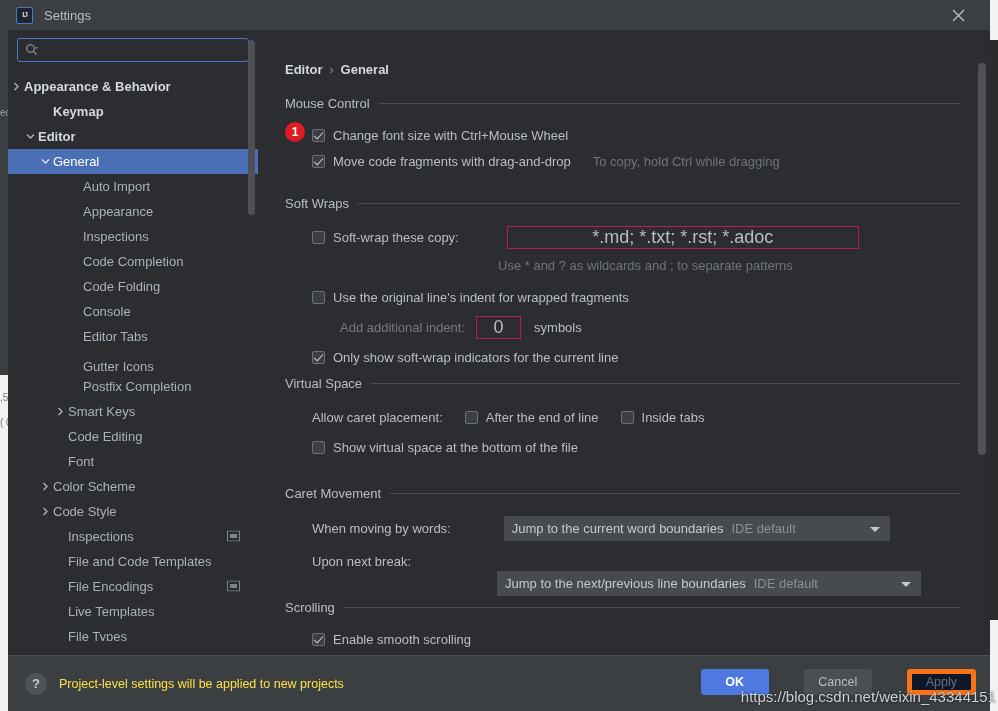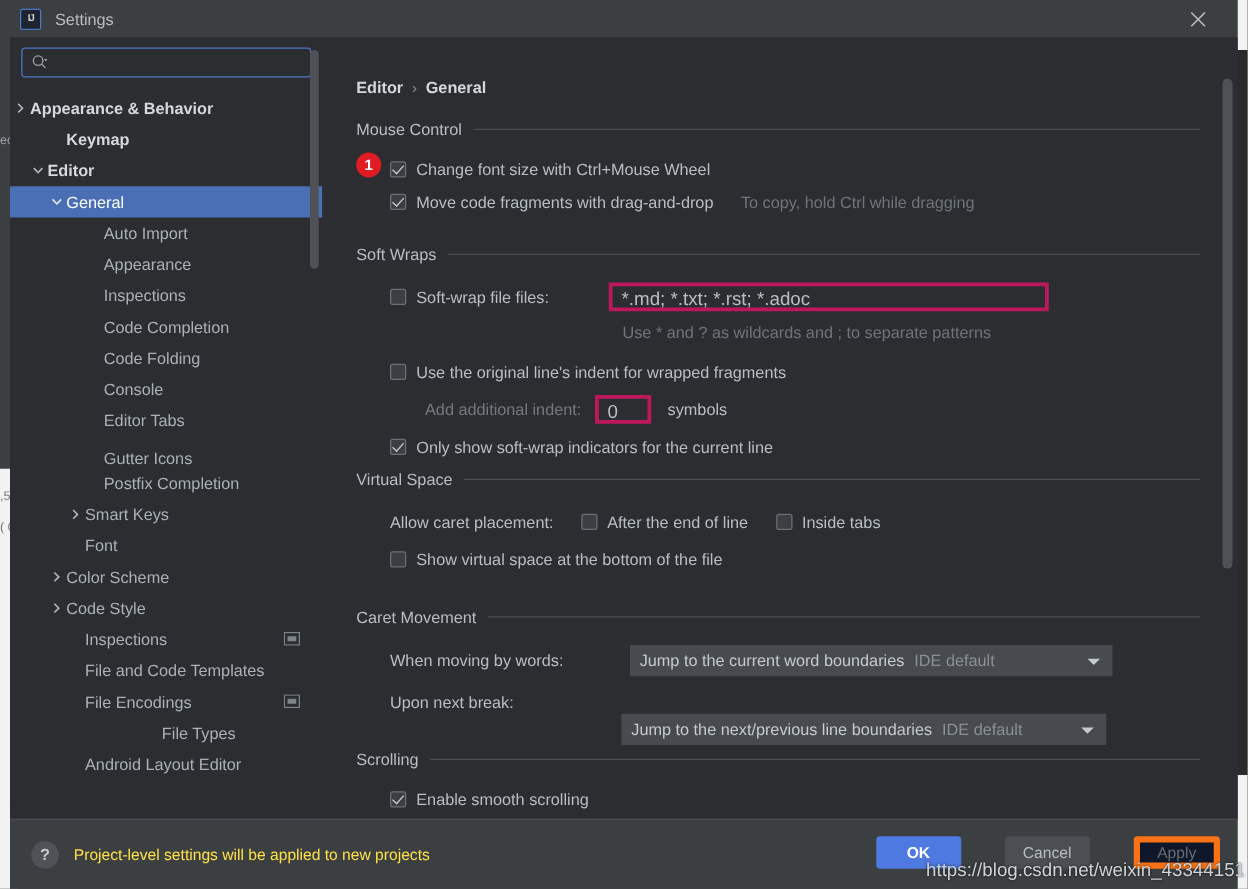--- a/index.html
+++ b/index.html
@@ -160,24 +160,25 @@
     content: ""; position: absolute;
     left: 3px; top: 0px; width: 4px; height: 8px;
     border: solid #c9ced4; border-width: 0 1.6px 1.6px 0;
     transform: rotate(42deg);
   }
   .cb-label { margin-left: 8px; color: #b8bec6; font-size: 13px; }
   .hint { color: #6e747c; font-size: 13px; }
   .dim { color: #75797e; font-size: 13px; }
 
   .textfield {
-    background: #2b2d30; border: 3px solid #be185d;
-    color: #b8bec6; font-size: 15px;
+    background: #2b2d30; border: 1px solid #be185d;
+    color: #b8bec6; font-size: 18px;
     padding: 0 7px; height: 23px; line-height: 21px;
     font-family: "Liberation Sans", sans-serif;
+    text-align: center;
   }
   .combo {
     background: #474a4e; border: none; height: 25px;
     display: flex; align-items: center; padding: 0 8px;
     color: #c5cad0; font-size: 13px; cursor: pointer;
     position: relative;
   }
   .combo .ide-default { color: #8b9098; margin-left: 8px; }
   .combo .arrow {
     position: absolute; right: 10px; top: 50%;
@@ -347,20 +348,24 @@
           <div class="tree-row" style="padding-left: 44px;">
             <span class="twisty">
               <svg width="9" height="9" viewBox="0 0 9 9">
                 <path d="M2.5 1 L6 4.5 L2.5 8" fill="none" stroke="#b0b6bd" stroke-width="1.3"></path>
               </svg>
             </span>
             <span class="lbl">Smart Keys</span>
           </div>
           <div class="tree-row" style="padding-left: 44px;">
             <span class="twisty"></span>
+            <span class="lbl">Code Editing</span>
+          </div>
+          <div class="tree-row" style="padding-left: 44px;">
+            <span class="twisty"></span>
             <span class="lbl">Font</span>
           </div>
           <div class="tree-row" style="padding-left: 29px;">
             <span class="twisty">
               <svg width="9" height="9" viewBox="0 0 9 9">
                 <path d="M2.5 1 L6 4.5 L2.5 8" fill="none" stroke="#b0b6bd" stroke-width="1.3"></path>
               </svg>
             </span>
             <span class="lbl">Color Scheme</span>
           </div>
@@ -385,21 +390,25 @@
             <span class="lbl">File and Code Templates</span>
           </div>
           <div class="tree-row" style="padding-left: 44px;">
             <span class="twisty"></span>
             <span class="lbl">File Encodings</span>
             <span class="trailing-icon"><svg width="13" height="11" viewBox="0 0 13 11">
                 <rect x="0.5" y="0.5" width="12" height="10" fill="none" stroke="#7e848b" stroke-width="1"></rect>
                 <rect x="3" y="3.5" width="7" height="4" fill="#7e848b"></rect>
               </svg></span>
           </div>
-          <div class="tree-row" style="padding-left: 44px; justify-content: center;">
+          <div class="tree-row" style="padding-left: 44px;">
+            <span class="twisty"></span>
+            <span class="lbl">Live Templates</span>
+          </div>
+          <div class="tree-row" style="padding-left: 44px;">
             <span class="twisty"></span>
             <span class="lbl">File Types</span>
           </div>
           <div class="tree-row" style="padding-left: 44px;">
             <span class="twisty"></span>
             <span class="lbl">Android Layout Editor</span>
           </div>
         </div>
       <div id="sidebar-fade"></div>
       <div id="sidebar-scrollbar"></div>
@@ -434,21 +443,21 @@
       </div>
 
       <div class="section" style="margin-top:22px;">
         <div class="section-head">
           <span>Soft Wraps</span>
           <span class="rule"></span>
         </div>
         <div class="row" style="height:30px;">
           <span class="indent"></span>
           <span class="cb"></span>
-          <span class="cb-label">Soft-wrap file files:</span>
+          <span class="cb-label">Soft-wrap these copy:</span>
           <span class="textfield" style="margin-left:48px;width:352px;">*.md; *.txt; *.rst; *.adoc</span>
         </div>
         <div class="row" style="height:26px;">
           <span style="width:213px;flex:0 0 213px;"></span>
           <span class="hint">Use * and ? as wildcards and ; to separate patterns</span>
         </div>
         <div class="row" style="height:30px;margin-top:4px;">
           <span class="indent"></span>
           <span class="cb"></span>
           <span class="cb-label">Use the original line's indent for wrapped fragments</span>
@@ -496,21 +505,21 @@
           <span>When moving by words:</span>
           <span class="combo" style="margin-left:53px;width:386px;">
             <span>Jump to the current word boundaries</span>
             <span class="ide-default">IDE default</span>
             <span class="arrow"></span>
           </span>
         </div>
         <div class="row" style="height:33px;">
           <span class="indent"></span>
           <span>Upon next break:</span>
-          <span class="combo" style="margin-left:86px;width:388px;margin-top:44px;">
+          <span class="combo" style="margin-left:86px;width:424px;margin-top:44px;">
             <span>Jump to the next/previous line boundaries</span>
             <span class="ide-default">IDE default</span>
             <span class="arrow"></span>
           </span>
         </div>
       </div>
 
       <div class="section" style="margin-top:22px;">
         <div class="section-head">
           <span>Scrolling</span>

